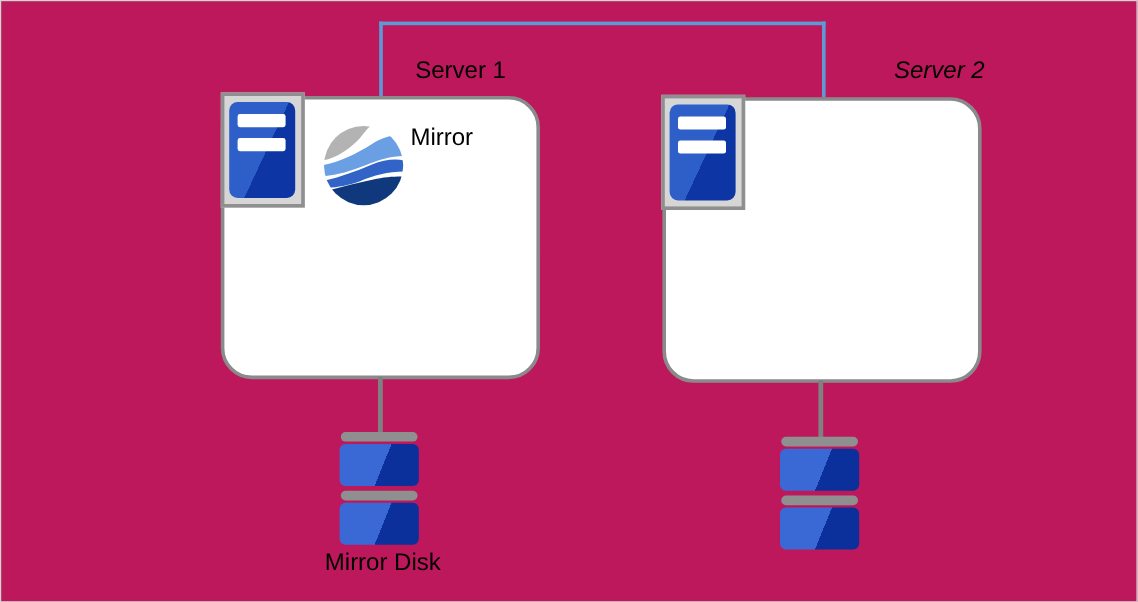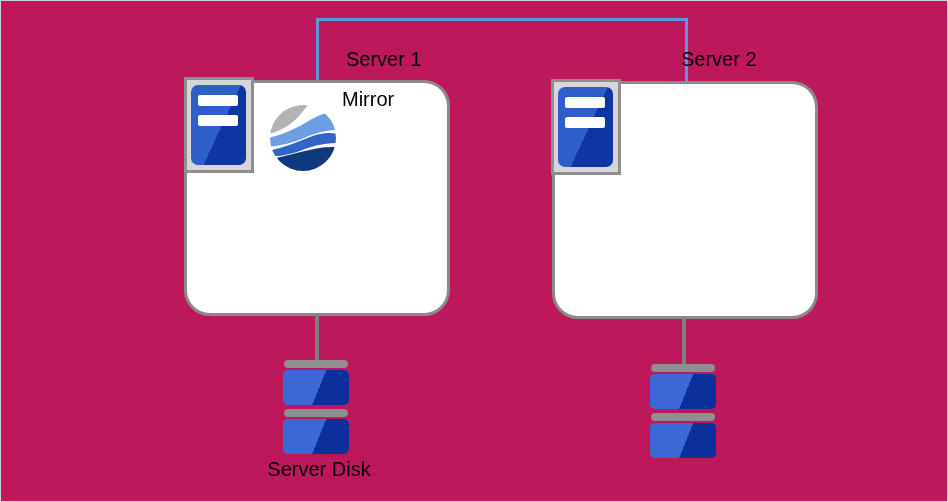--- a/index.html
+++ b/index.html
@@ -8,41 +8,41 @@
     border:1px solid var(--frame-border,#d3d3d3);background:#be185d;overflow:hidden;
   }
   
   .interconnect{
     position:absolute;left:315px;top:17px;width:372px;height:63px;box-sizing:border-box;
     border:3px solid var(--connector-blue,#5b9bd5);border-bottom:none;
   }
   .label{position:absolute;color:var(--text-color,#000);font-size:20px;line-height:24px;white-space:pre;}
   .server-label{top:46px;}
   .s1{left:345px;}
-  .s2{left:680px;}
+  .s2{left:744px;font-style:italic;}
   .server-box{
     position:absolute;width:266px;box-sizing:border-box;background:#ffffff;
     border:3px solid var(--box-border,#8a8a8a);border-radius:26px;
   }
   .box1{left:183px;top:79px;height:236px;}
   .box2{left:551px;top:80px;height:238px;}
   .plate{
     position:absolute;width:70px;height:96px;box-sizing:border-box;
     background:var(--plate-fill,#d6d6d6);border:3px solid var(--plate-border,#8f8f8f);
   }
   .plate1{left:183px;top:76px;}
   .plate2{left:550px;top:78px;}
   .tower{
     position:absolute;left:4px;top:5px;width:55px;height:80px;border-radius:7px;
     background:linear-gradient(115deg,var(--tower-blue-light,#2e5fc9) 0 54%,var(--tower-blue-dark,#0d35a3) 54% 100%);
   }
   .tower-bar{position:absolute;left:7px;width:40px;height:11px;border-radius:2px;background:var(--bar-white,#fff);}
   .tb1{top:10px;} .tb2{top:30px;}
   .sphere{position:absolute;left:269px;top:104px;}
-  .resource-text{position:absolute;left:341px;top:86px;color:var(--text-color,#000);font-size:20px;line-height:24px;}
+  .resource-text{position:absolute;left:341px;top:102px;color:var(--text-color,#000);font-size:20px;line-height:24px;}
   .stem{position:absolute;width:4px;background:var(--stem-gray,#808080);}
   .stem1{left:314px;top:313px;height:46px;}
   .stem2{left:681px;top:316px;height:48px;}
   .disk{position:absolute;width:66px;display:flex;flex-direction:column;align-items:center;}
   .disk1{left:282px;top:359px;}
   .disk2{left:649px;top:363px;}
   .disk-bar{width:64px;height:8px;border-radius:4px;background:var(--disk-gray,#8f8f8f);margin-bottom:2px;}
   .disk-platter{
     width:66px;height:35px;border-radius:5px;margin-bottom:4px;
     background:linear-gradient(112deg,var(--disk-blue-light,#3a68d4) 0 54%,var(--disk-blue-dark,#0b2f9b) 54% 100%);
@@ -103,15 +103,15 @@
     <div class="disk-bar"></div>
     <div class="disk-platter"></div>
   </div>
   <div class="disk disk2">
     <div class="disk-bar"></div>
     <div class="disk-platter"></div>
     <div class="disk-bar"></div>
     <div class="disk-platter"></div>
   </div>
 
-  <div class="label disk-label">Server Disk</div>
+  <div class="label disk-label">Mirror Disk</div>
 
 </div>
 
 </body></html>

